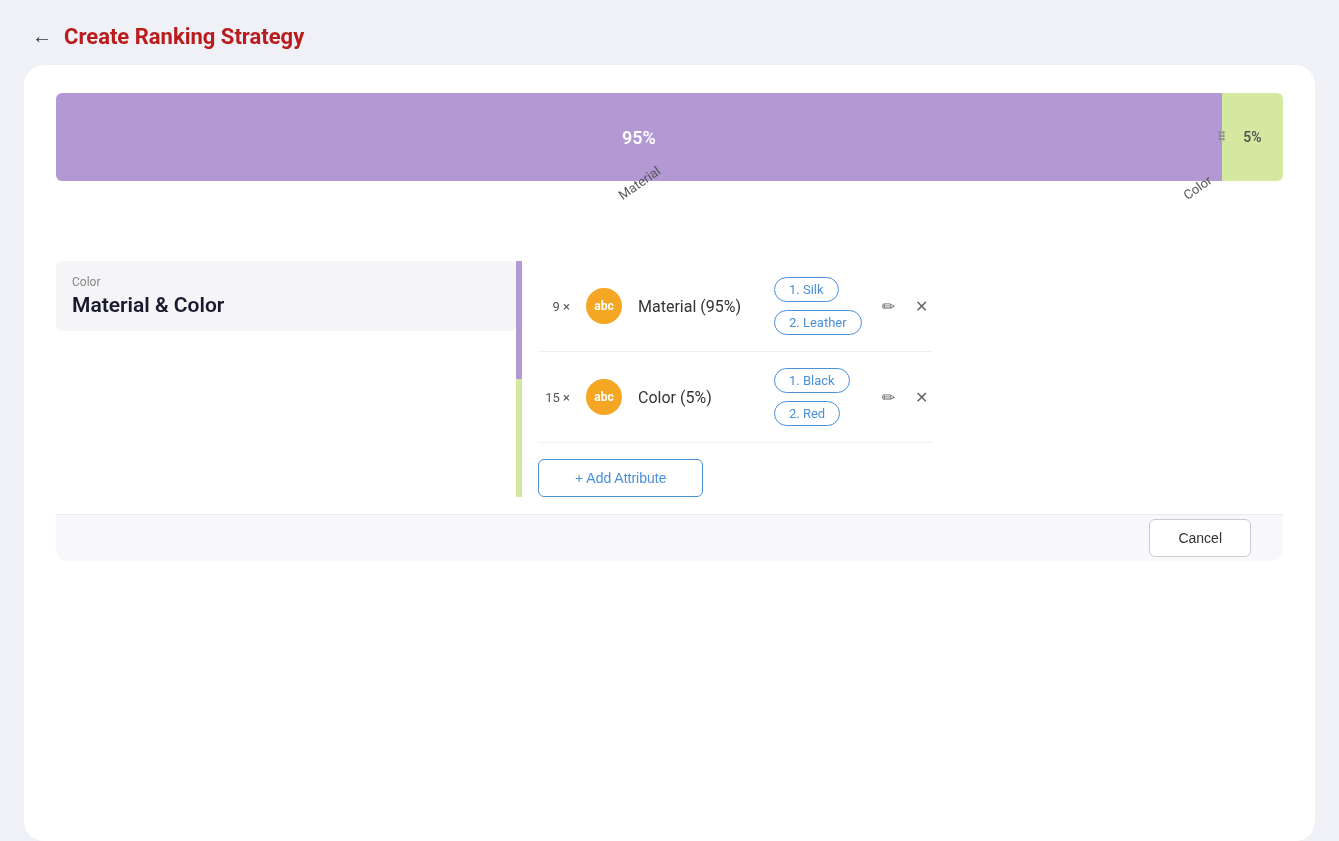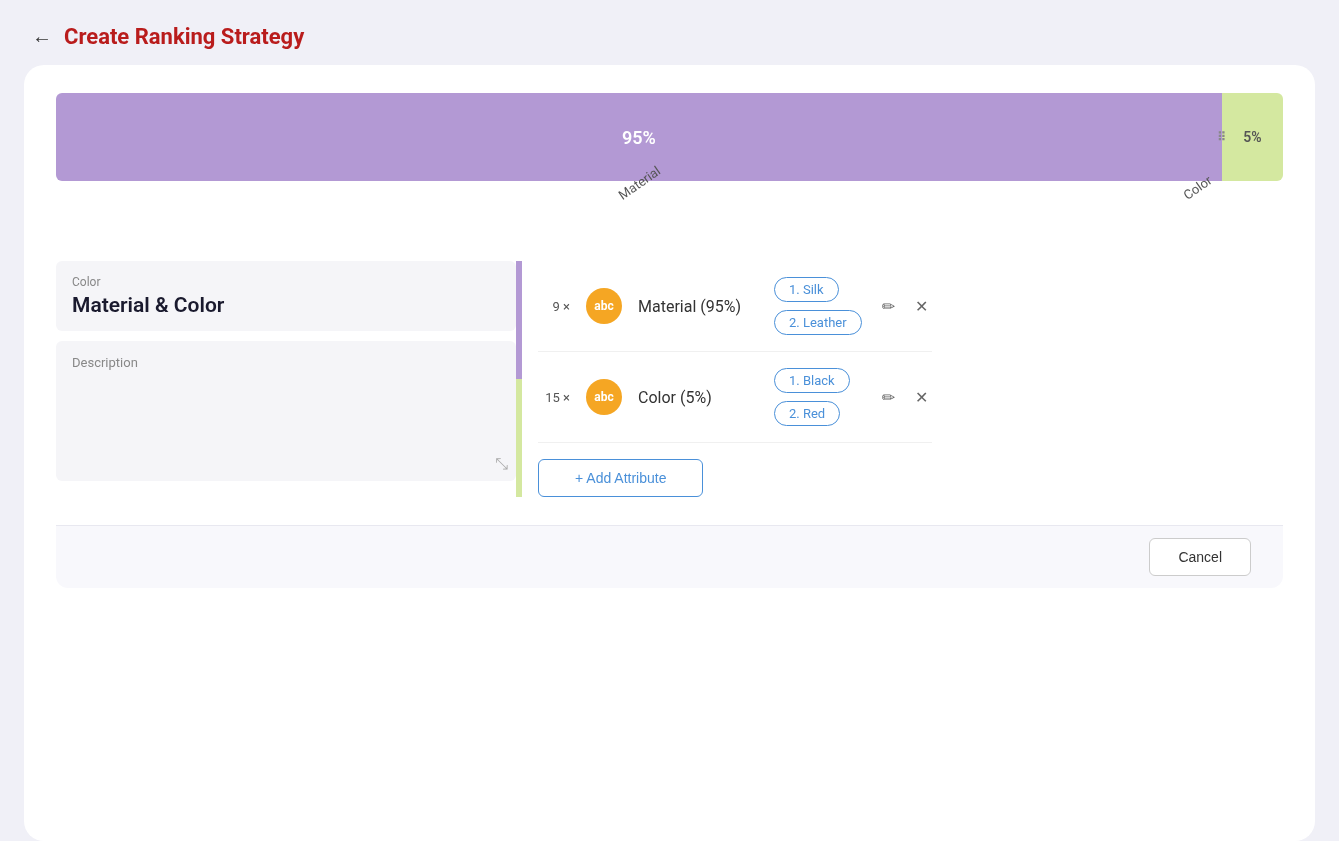--- a/index.html
+++ b/index.html
@@ -277,24 +277,24 @@
       display: flex;
       align-items: center;
       gap: 6px;
       width: fit-content;
     }
 
     
     .footer {
       background: #f8f8fc;
       border-top: 1px solid #e8e8f0;
-      padding: 12px 32px;
+      padding: 4px 32px;
       display: flex;
       justify-content: flex-end;
-      margin-top: 28px;
+      margin-top: 17px;
       border-radius: 0 0 12px 12px;
     }
 
     .cancel-btn {
       border: 1.5px solid #ccc;
       background: #fff;
       border-radius: 6px;
       padding: 10px 28px;
       font-size: 14px;
       color: #333;
@@ -333,24 +333,20 @@
       <span class="bar-label" style="left: 92%">Color</span>
     </div>
   </div>
 
   <div class="content-row">
 
     <div class="left-panel">
       <div class="form-field">
         <div class="form-field-label">Color</div>
         <div class="form-field-value">Material &amp; Color</div>
-      </div>
-      <div class="form-field-description">
-        <div class="form-field-label">Description</div>
-        <div class="resize-handle">⤡</div>
       </div>
     </div>
 
     <div class="vertical-bar-container">
       <div class="vertical-bar">
         <div class="vbar-material"></div>
         <div class="vbar-color"></div>
       </div>
 
       <div class="attributes-list">

